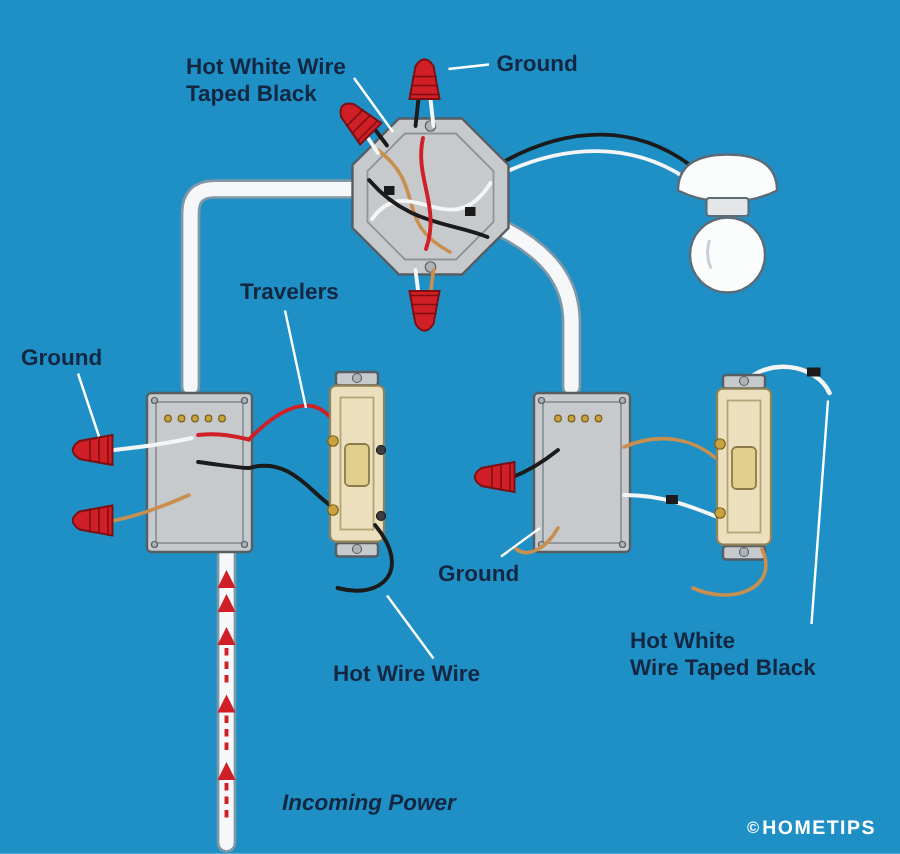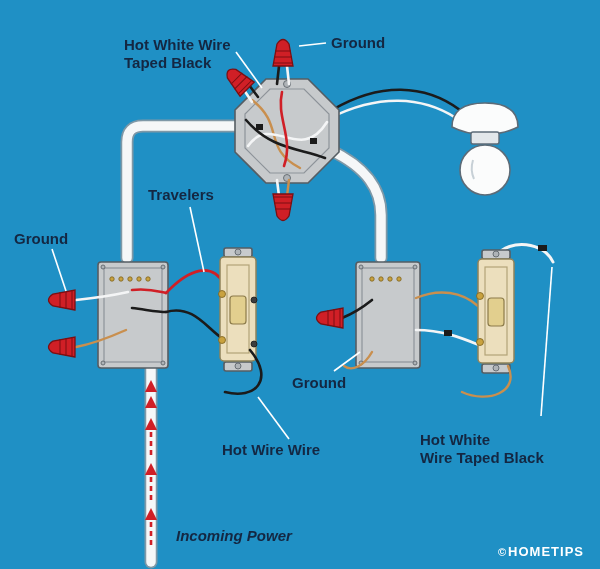--- a/index.html
+++ b/index.html
@@ -193,26 +193,26 @@
       <path class="leader" d="M 52,249 L 66,291"></path>
       <path class="leader" d="M 334,371 L 360,352"></path>
       <path class="leader" d="M 289,439 L 258,397"></path>
       <path class="leader" d="M 541,416 L 552,267"></path>
     </g>
   </svg>
 
   <div class="lbl" style="left:85px;top:36px;margin-left:39px;">Hot White Wire
 Taped Black</div>
   <div class="lbl" style="left:331px;top:34px;">Ground</div>
-  <div class="lbl" style="left:148px;top:186px;">Travelers</div>
+  <div class="lbl" style="left:160px;top:186px;">Travelers</div>
   <div class="lbl" style="left:14px;top:230px;">Ground</div>
   <div class="lbl" style="left:292px;top:374px;">Ground</div>
   <div class="lbl" style="left:222px;top:441px;">Hot Wire Wire</div>
-  <div class="lbl" style="left:420px;top:419px;margin-top:12px;">Hot White
+  <div class="lbl" style="left:420px;top:419px;">Hot White
 Wire Taped Black</div>
-  <div class="lbl italic" style="left:176px;top:527px;">Incoming Power</div>
+  <div class="lbl italic" style="left:188px;top:527px;">Incoming Power</div>
 
   <div class="footer">
     <span class="c">©</span>
     <span>HOMETIPS</span>
   </div>
 
 </div>
 
 </body></html>

